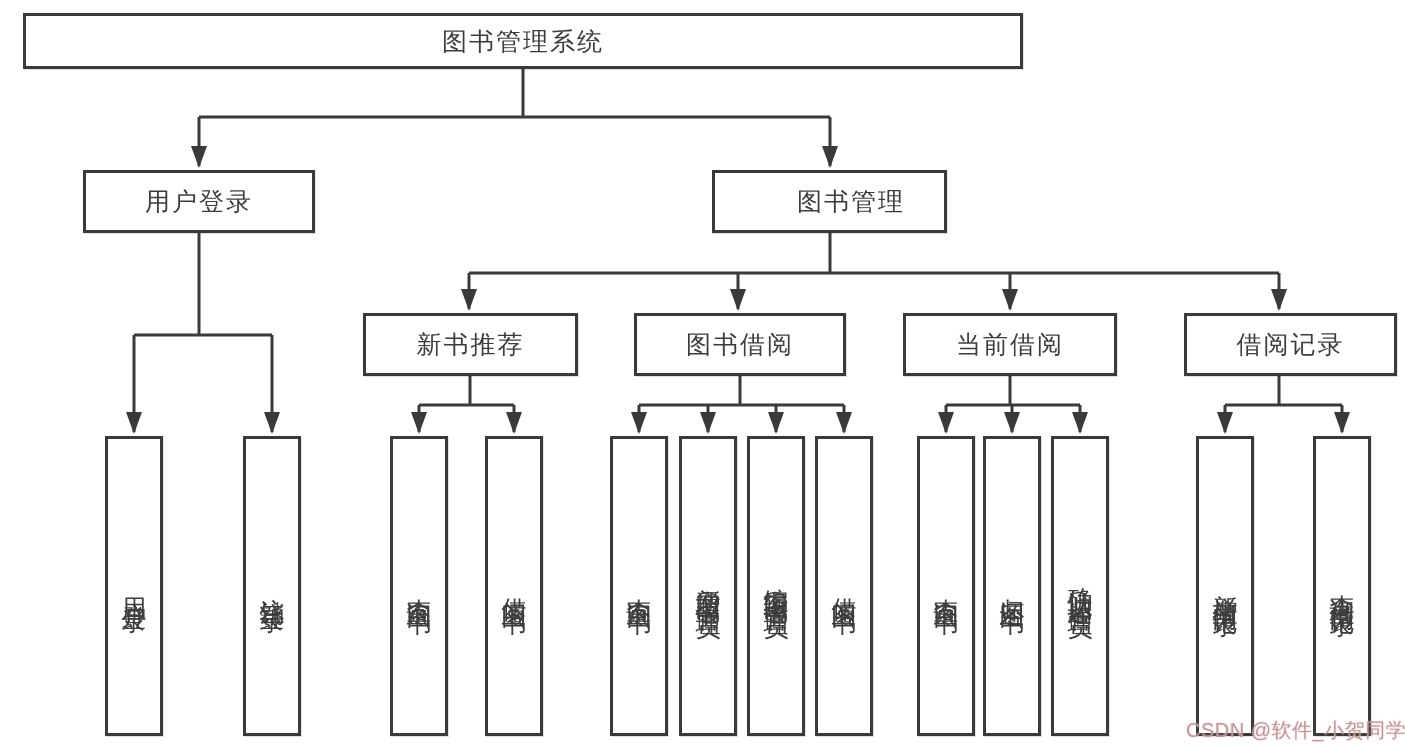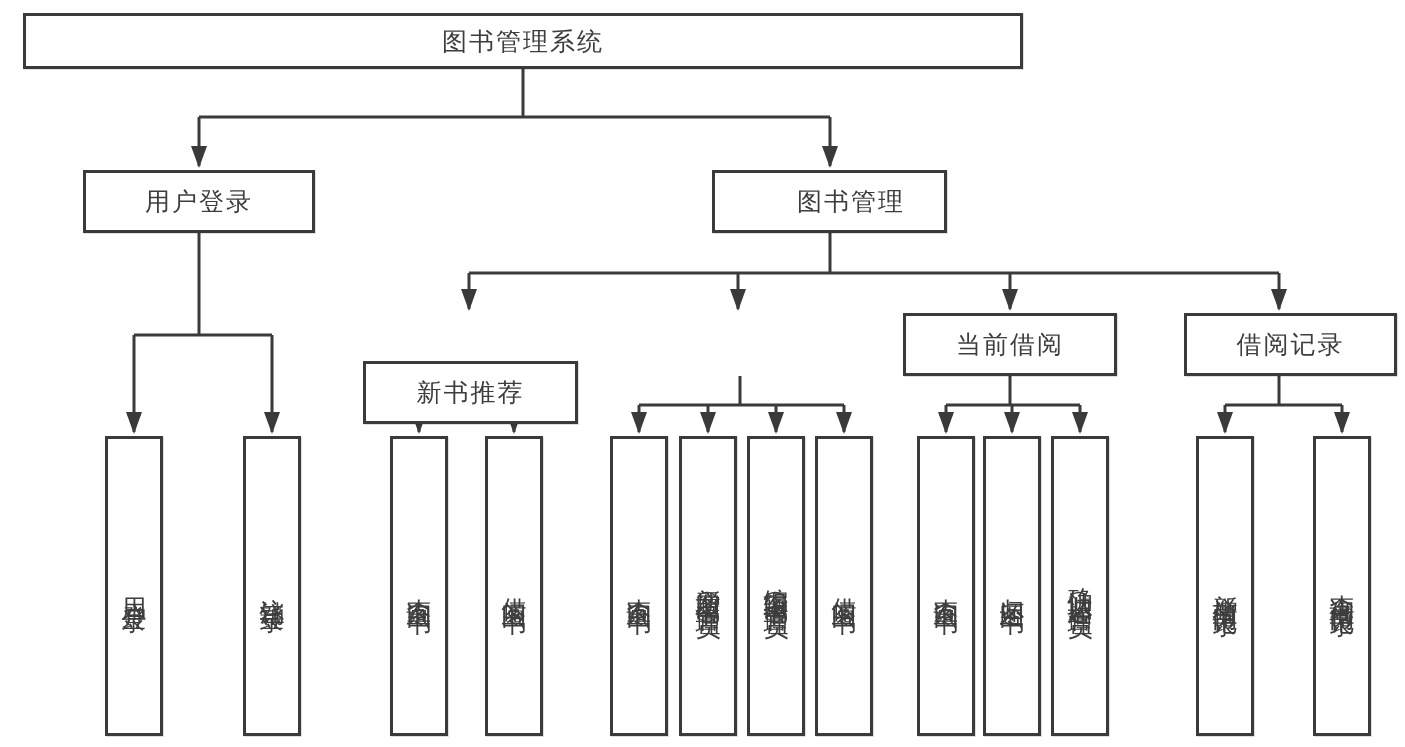--- a/index.html
+++ b/index.html
@@ -136,22 +136,25 @@
     <span class="lbl">图书管理系统</span>
   </div>
 
   <div class="node" style="left:83px; top:170px; width:232px; height:63px;">
     <span class="lbl">用户登录</span>
   </div>
   <div class="node" style="left:712px; top:170px; width:235px; height:63px;padding-left:43px;">
     <span class="lbl">图书管理</span>
   </div>
 
-  <div class="node" style="left:363px; top:313px; width:215px; height:63px;margin-top:48px;">
+  <div class="node" style="left:363px; top:313px; width:215px; height:63px;">
     <span class="lbl">新书推荐</span>
+  </div>
+  <div class="node" style="left:634px; top:313px; width:212px; height:63px;">
+    <span class="lbl">图书借阅</span>
   </div>
   <div class="node" style="left:903px; top:313px; width:214px; height:63px;">
     <span class="lbl">当前借阅</span>
   </div>
   <div class="node" style="left:1172px; top:313px; width:213px; height:63px;margin-left:12px;">
     <span class="lbl">借阅记录</span>
   </div>
 
   <div class="node v" style="left:105px; top:436px; width:58px; height:300px;">
     <span class="lbl">用户登录</span>
@@ -190,14 +193,15 @@
     <span class="lbl">确认归还（管理员）</span>
   </div>
 
   <div class="node v" style="left:1196px; top:436px; width:58px; height:300px;">
     <span class="lbl">新增借阅记录</span>
   </div>
   <div class="node v" style="left:1313px; top:436px; width:58px; height:300px;">
     <span class="lbl">查询借阅记录</span>
   </div>
 
+  <div class="watermark">CSDN @软件_小贺同学</div>
 
 </div>
 
 </body></html>

